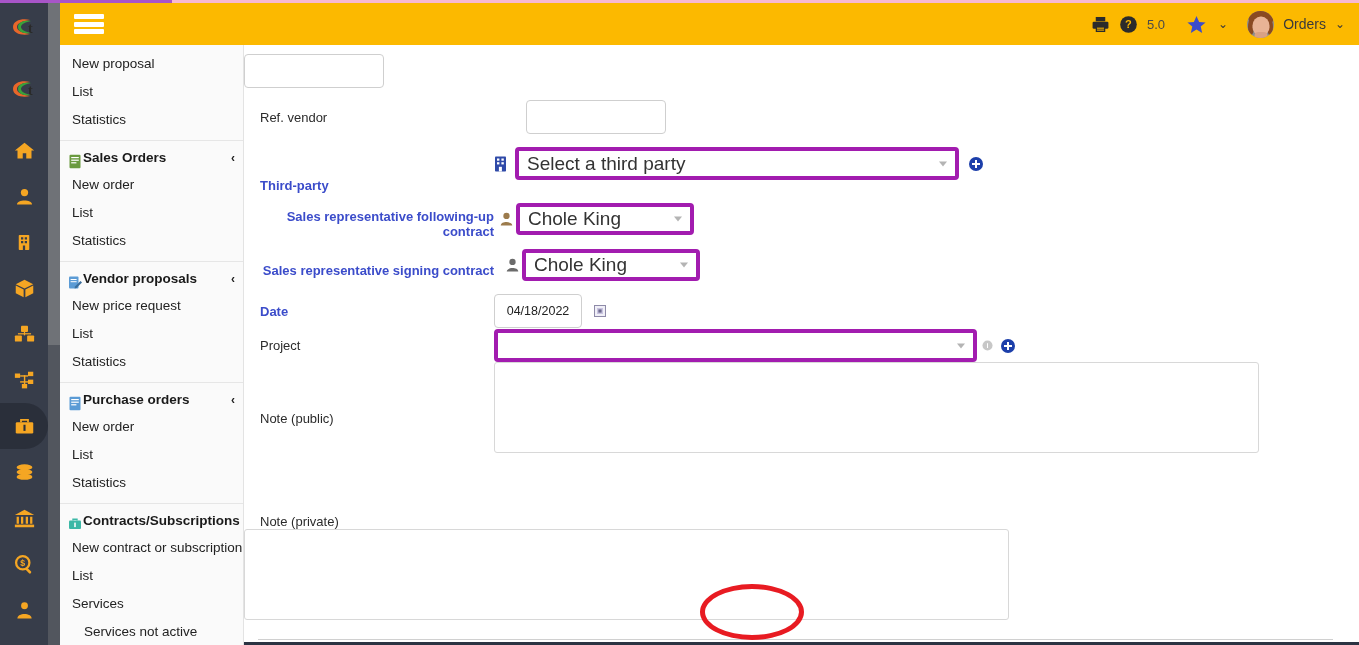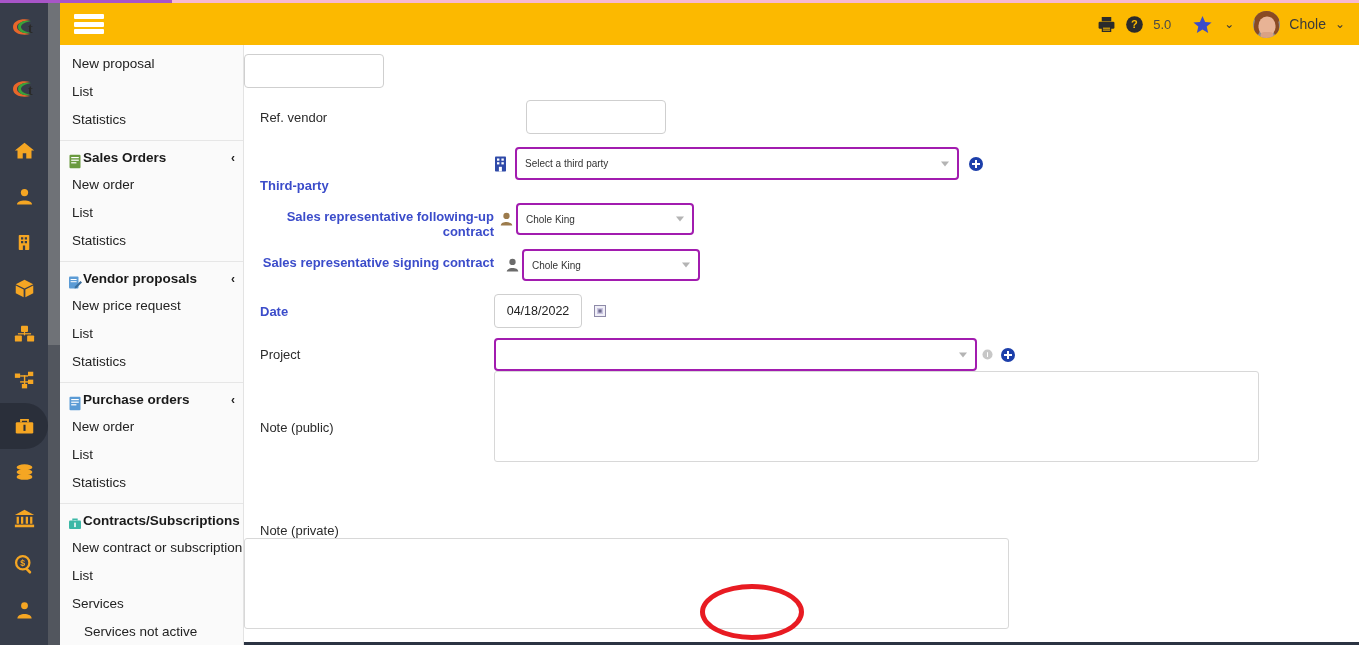--- a/index.html
+++ b/index.html
@@ -134,22 +134,22 @@
   .fctl { flex: 1 1 auto; display: flex; align-items: center; }
 
   .inp {
     height: 34px; border: 1px solid #cfcfcf; border-radius: 4px;
     background: #fff; font-size: 13px; color: #222; padding: 0 8px;
     outline: none; font-family: "Liberation Sans", sans-serif;
   }
   .inp::placeholder { color: #999; }
 
   .sel {
-    height: 32px; border: 2px solid #a21caf; border-radius: 4px;
-    background: #fff; font-size: 10px; color: #333;
+    height: 32px; border: 4px solid #a21caf; border-radius: 4px;
+    background: #fff; font-size: 19px; color: #333;
     display: flex; align-items: center; padding: 0 8px; cursor: pointer;
     position: relative;
   }
   .sel .arrow {
     position: absolute; right: 8px; top: 50%; transform: translateY(-50%);
     width: 0; height: 0; border-left: 4px solid transparent;
     border-right: 4px solid transparent; border-top: 5px solid #b4b4b4;
   }
   .plus {
     width: 14px; height: 14px; border-radius: 50%; background: #1c3faa;
@@ -339,21 +339,21 @@
           </svg>
       </div>
       <div class="tb-caret" style="margin-left:2px;">⌄</div>
       <div class="avatar" style="margin-left:10px;">
         <div class="hair"></div>
           <div class="hair2"></div>
           <div class="hair3"></div>
         <div class="face"></div>
           <div class="neck"></div>
       </div>
-      <div class="username">Chole</div>
+      <div class="username">Orders</div>
       <div class="tb-caret">⌄</div>
     </div>
   </div>
 
   <div class="menu">
 
     <div style="height:5px;"></div>
     <div class="menu-link">New proposal</div>
     <div class="menu-link">List</div>
     <div class="menu-link">Statistics</div>
@@ -480,21 +480,21 @@
             </svg>
         </span>
         <div class="sel" style="width:178px;">
           <span>Chole King</span>
           <span class="arrow"></span>
         </div>
       </div>
     </div>
 
     <div class="form-row" style="margin-top:10px;">
-      <div class="flabel req-r" style="padding-top:6px;">Sales representative signing contract</div>
+      <div class="flabel req-r" style="padding-top:6px;margin-top:8px;">Sales representative signing contract</div>
       <div class="fctl">
         <span style="margin:0 3px 0 12px;display:flex;">
           <svg width="13" height="14" viewBox="0 0 14 15" fill="#6b6b6b">
               <circle cx="7" cy="4.2" r="3.4"></circle>
               <path d="M0.8 14.6 C0.8 9.6, 13.2 9.6, 13.2 14.6 Z"></path>
             </svg>
         </span>
         <div class="sel" style="width:178px;">
           <span>Chole King</span>
           <span class="arrow"></span>
@@ -509,21 +509,21 @@
         <span style="margin-left:12px;display:flex;">
           <svg width="12" height="12" viewBox="0 0 12 12">
               <rect x="0.5" y="0.5" width="11" height="11" fill="#f0eff7" stroke="#8e8aa8"></rect>
               <rect x="3" y="3" width="6" height="6" fill="#c9c4e0"></rect>
               <rect x="4.4" y="4.4" width="3.2" height="3.2" fill="#6d6a8e"></rect>
             </svg>
         </span>
       </div>
     </div>
 
-    <div class="form-row" style="margin-top:10px;justify-content:flex-end;">
+    <div class="form-row" style="margin-top:1px;justify-content:flex-end;">
       <div class="flabel" style="padding-top:9px;">Project</div>
       <div class="fctl">
         <div class="sel" style="width:483px;height:33px;">
           <span></span>
           <span class="arrow"></span>
         </div>
         <span style="margin-left:5px;display:flex;">
           <svg width="11" height="11" viewBox="0 0 12 12">
               <circle cx="6" cy="6" r="5.5" fill="#c7c7c7"></circle>
               <text x="6" y="9" font-size="8" text-anchor="middle" fill="#fff" font-family="Liberation Sans, sans-serif" font-weight="bold">i</text>

